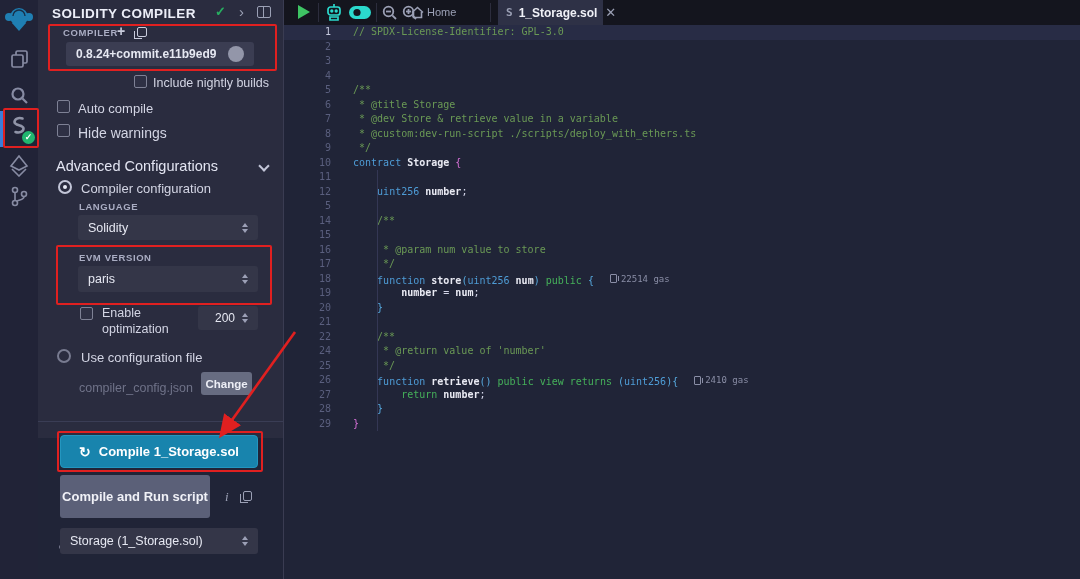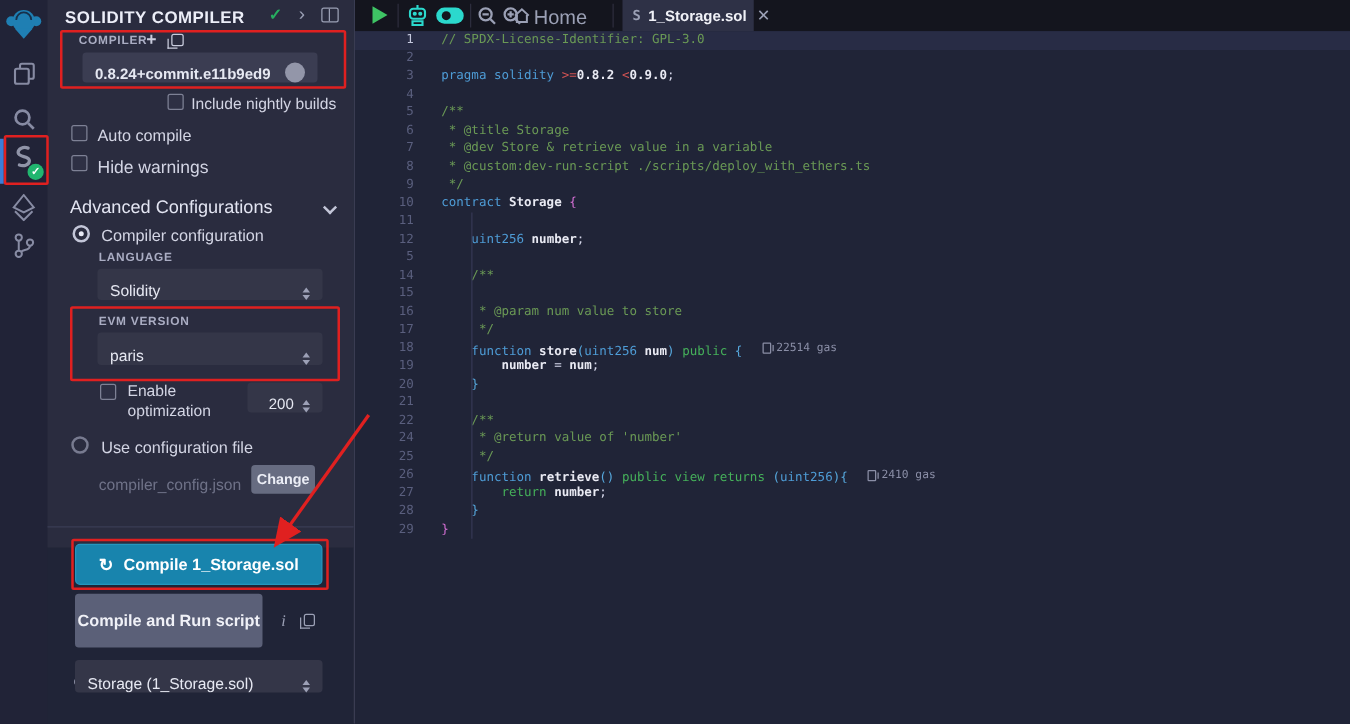--- a/index.html
+++ b/index.html
@@ -30,21 +30,21 @@
     color:#aaadc3; text-transform:uppercase; }
   .itemlabel { position:absolute; font-size:12.5px; color:#d3d5e4; }
 
   .plus-ic { position:absolute; left:79px; top:23px; color:#c9ccdd; font-size:14px; font-weight:bold; }
   .filecopy-ic { position:absolute; left:99px; top:27px; width:10px; height:10px;
     border:1.5px solid #c9ccdd; border-radius:2px; }
   .filecopy-ic::after { content:''; position:absolute; left:-4px; top:3px; width:7px; height:7px;
     border-left:1.5px solid #c9ccdd; border-bottom:1.5px solid #c9ccdd; }
 
   .select { position:absolute; background:#343648; border-radius:3px; display:flex;
-    align-items:flex-end; color:#e6e8f2; font-size:12px; padding:0 10px; cursor:pointer; }
+    align-items:center; color:#e6e8f2; font-size:12px; padding:0 10px; cursor:pointer; }
   .select .val { flex:1; white-space:nowrap; overflow:hidden; }
   .stepper { display:flex; flex-direction:column; gap:2px; align-items:center; }
   .stepper .up { width:0; height:0; border-left:3.5px solid transparent; border-right:3.5px solid transparent;
     border-bottom:4px solid #9ca0b6; }
   .stepper .dn { width:0; height:0; border-left:3.5px solid transparent; border-right:3.5px solid transparent;
     border-top:4px solid #9ca0b6; }
   .ver-select { left:28px; top:42px; width:188px; height:24px; background:#3b3d52; font-weight:bold; }
   .circle-stepper { width:16px; height:16px; border-radius:50%; background:#9396a9;
     display:flex; flex-direction:column; gap:1px; align-items:center; justify-content:center; }
   .circle-stepper .up { border-bottom-color:#3b3d52; border-left-width:3px; border-right-width:3px; border-bottom-width:3.5px; }
@@ -84,21 +84,21 @@
   .copy-ic::after { content:''; position:absolute; left:-4px; top:2px; width:7px; height:8px;
     border-left:1.4px solid #9ba0b5; border-bottom:1.4px solid #9ba0b5; }
 
   
   .main { position:absolute; left:283px; top:0; width:797px; height:579px; background:#202437;
     border-left:1px solid #3a3c52; }
   .topbar { position:absolute; left:0; top:0; width:797px; height:25px; background:#14151e; }
   .tb-sep { position:absolute; top:3px; width:1px; height:19px; background:#2c2d3d; }
   .play-ic { position:absolute; left:14px; top:5px; width:0; height:0;
     border-top:7px solid transparent; border-bottom:7px solid transparent; border-left:12px solid #3ec464; cursor:pointer; }
-  .home-txt { position:absolute; left:143px; top:6px; font-size:16px; color:#9ba0b5; cursor:pointer; }
+  .home-txt { position:absolute; left:143px; top:6px; font-size:11px; color:#9ba0b5; cursor:pointer; }
   .tab { position:absolute; left:214px; top:0; width:105px; height:25px; background:#2e3146;
     display:flex; align-items:center; padding:0 8px; gap:6px; cursor:pointer; }
   .tab .sol-ic { color:#9ba0b5; font-size:11px; font-weight:bold; font-family:"DejaVu Sans Mono", monospace; }
   .tab .tab-label { font-size:12px; font-weight:bold; color:#f0f1f7; white-space:nowrap; }
   .tab .close { color:#9ba0b5; font-size:13px; margin-left:2px; }
 
   .editor { position:absolute; left:0; top:25px; width:797px; height:554px; background:#202437;
     font-family:"DejaVu Sans Mono", monospace; font-size:10px; }
   .code-line { display:flex; height:14.5px; line-height:14.5px; }
   .code-line.current { background:#282c45; }
@@ -316,21 +316,20 @@
           <div class="code-line current">
             <span class="ln">1</span>
             <span class="lc"><span class="tok-c">// SPDX-License-Identifier: GPL-3.0</span></span>
           </div>
           <div class="code-line">
             <span class="ln">2</span>
             <span class="lc"></span>
           </div>
           <div class="code-line">
             <span class="ln">3</span>
-            <span class="lc"><span class="tok-k">pragma solidity </span><span class="tok-o">&gt;=</span><span class="tok-b">0.8.2 </span><span class="tok-o">&lt;</span><span class="tok-b">0.9.0</span><span class="tok-p">;</span></span>
           </div>
           <div class="code-line">
             <span class="ln">4</span>
             <span class="lc"></span>
           </div>
           <div class="code-line">
             <span class="ln">5</span>
             <span class="lc"><span class="tok-c">/**</span></span>
           </div>
           <div class="code-line">

